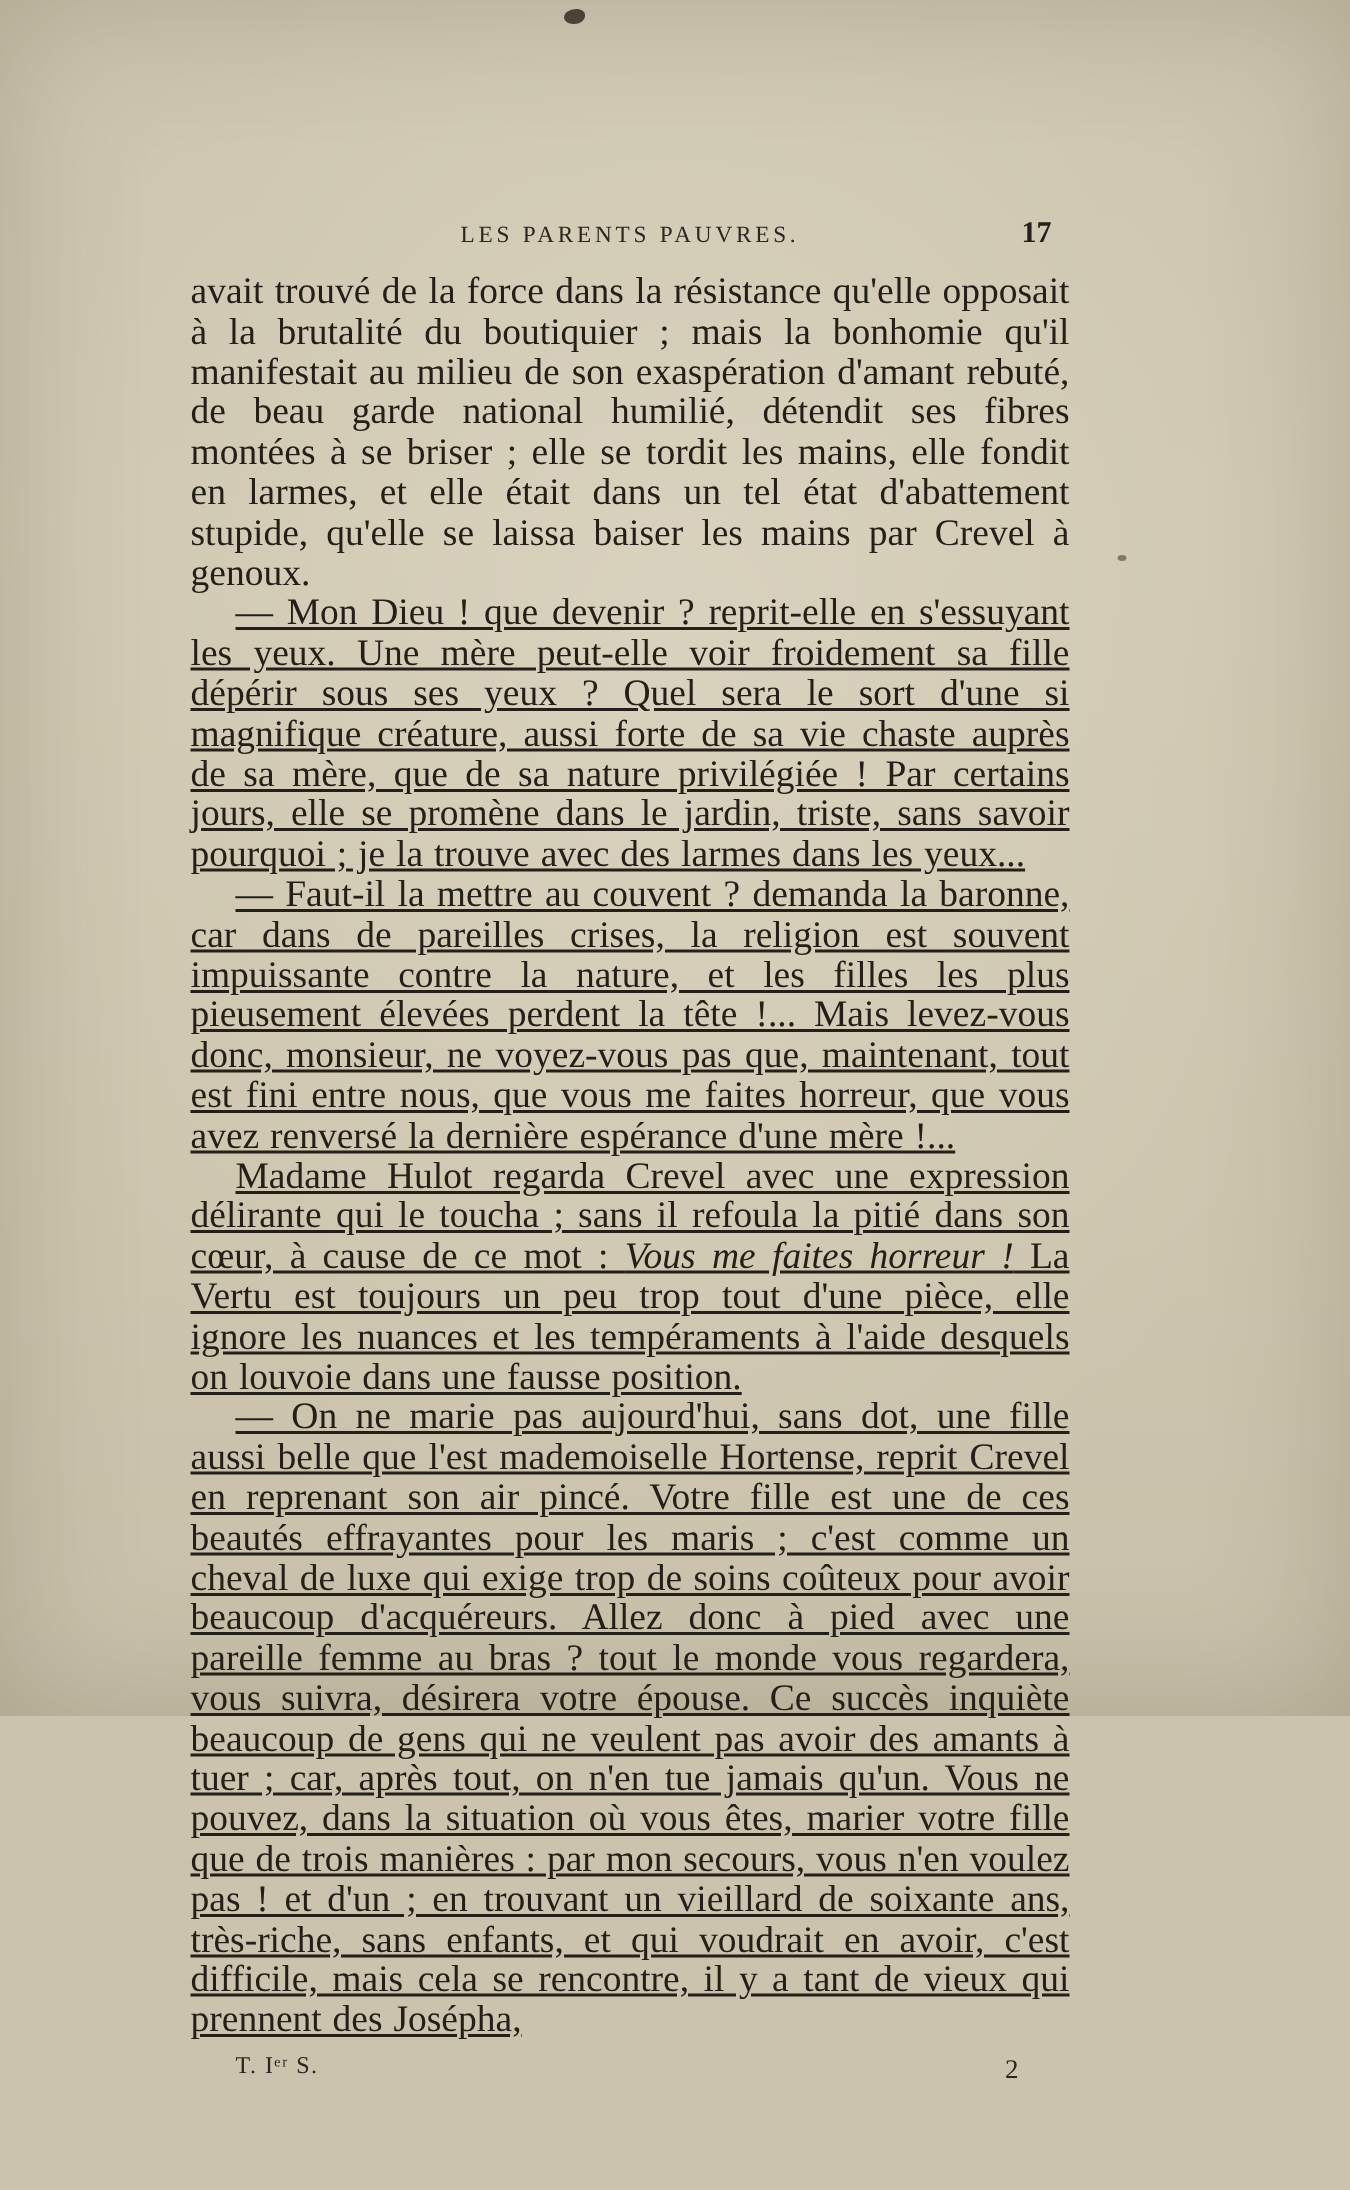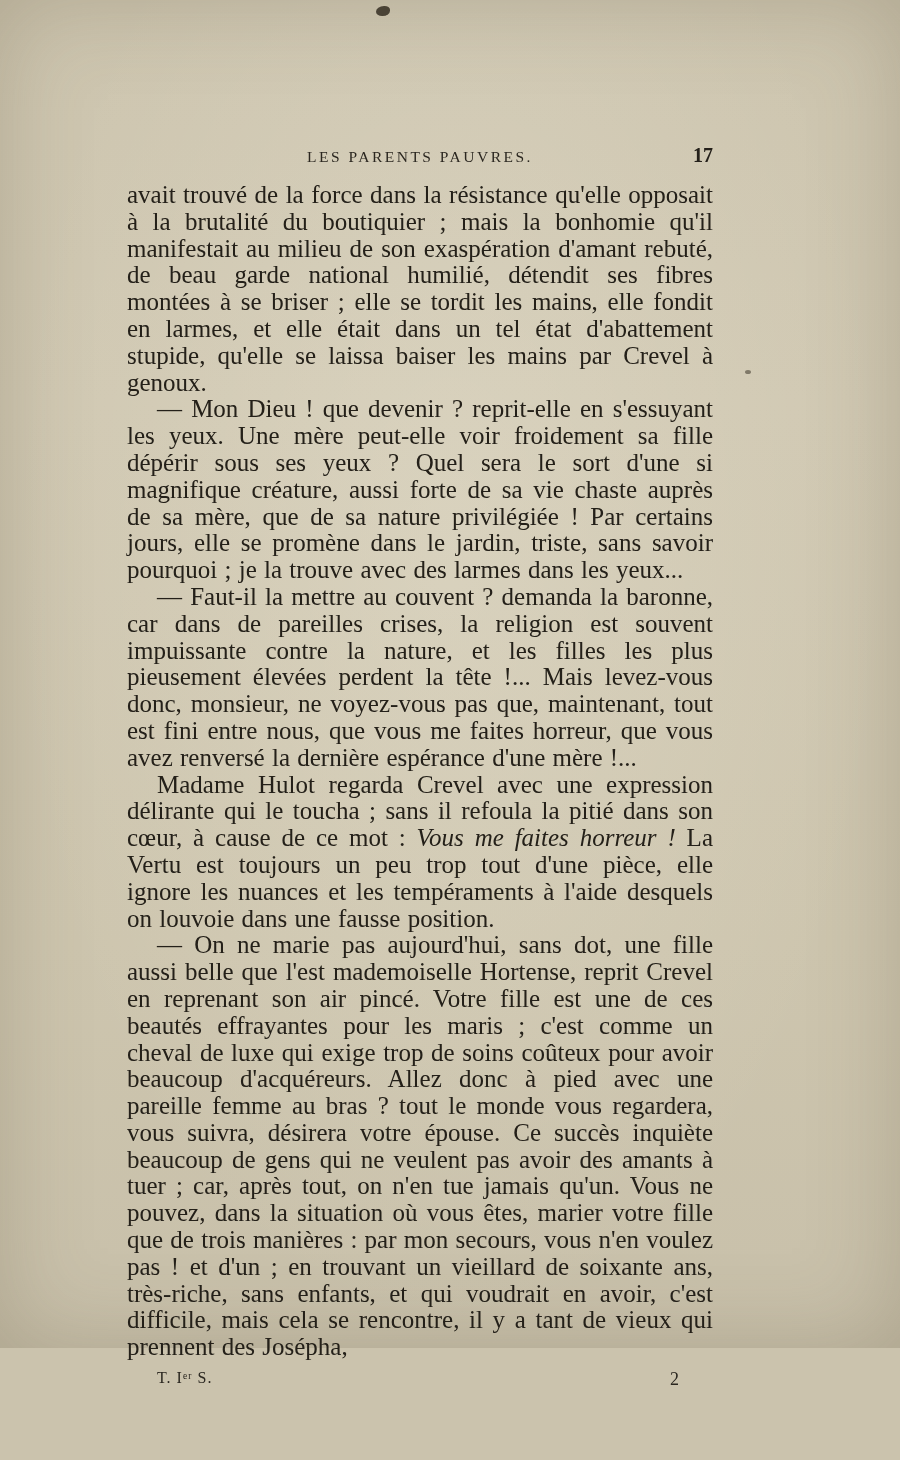--- a/index.html
+++ b/index.html
@@ -10,21 +10,21 @@
     width: 900px;
     height: 1460px;
     background: #cbc3ad;
     overflow: hidden;
     font-family: "Liberation Serif", "DejaVu Serif", serif;
     color: #262219;
   }
   .scan-page {
     position: relative;
     width: 900px;
-    height: 1348px;
+    height: 1144px;
     background:
       radial-gradient(ellipse at 50% 40%, rgba(255,252,240,0.20), rgba(0,0,0,0) 70%),
       linear-gradient(180deg, #cdc5af 0%, #d0c8b2 30%, #cdc5ae 70%, #c8c0aa 100%);
     box-shadow: inset 0 0 90px rgba(90,80,55,0.25);
   }
   .speck {
     position: absolute;
     background: #4a4336;
     border-radius: 50%;
   }
@@ -44,39 +44,40 @@
     position: absolute;
     left: 0;
     right: 0;
     text-align: center;
     font-size: 15.5px;
     letter-spacing: 2.5px;
     color: #2b2720;
   }
   .page-number {
     position: absolute;
-    right: 0;
+    right: 12px;
     top: -4px;
     font-size: 20px;
     font-weight: bold;
     color: #24201a;
   }
   .body-text {
     text-align: justify;
     font-size: 25px;
     line-height: 26.8px;
     word-spacing: 1px;
     color: #242019;
   }
   .body-text p {
     margin: 0;
     padding: 0;
   }
   .body-text p.indent {
     text-indent: 30px;
+    text-decoration: underline;
   }
   .italic {
     font-style: italic;
   }
   .footer {
     position: relative;
     margin-top: 8px;
     height: 26px;
     font-size: 16px;
     color: #2b2720;

